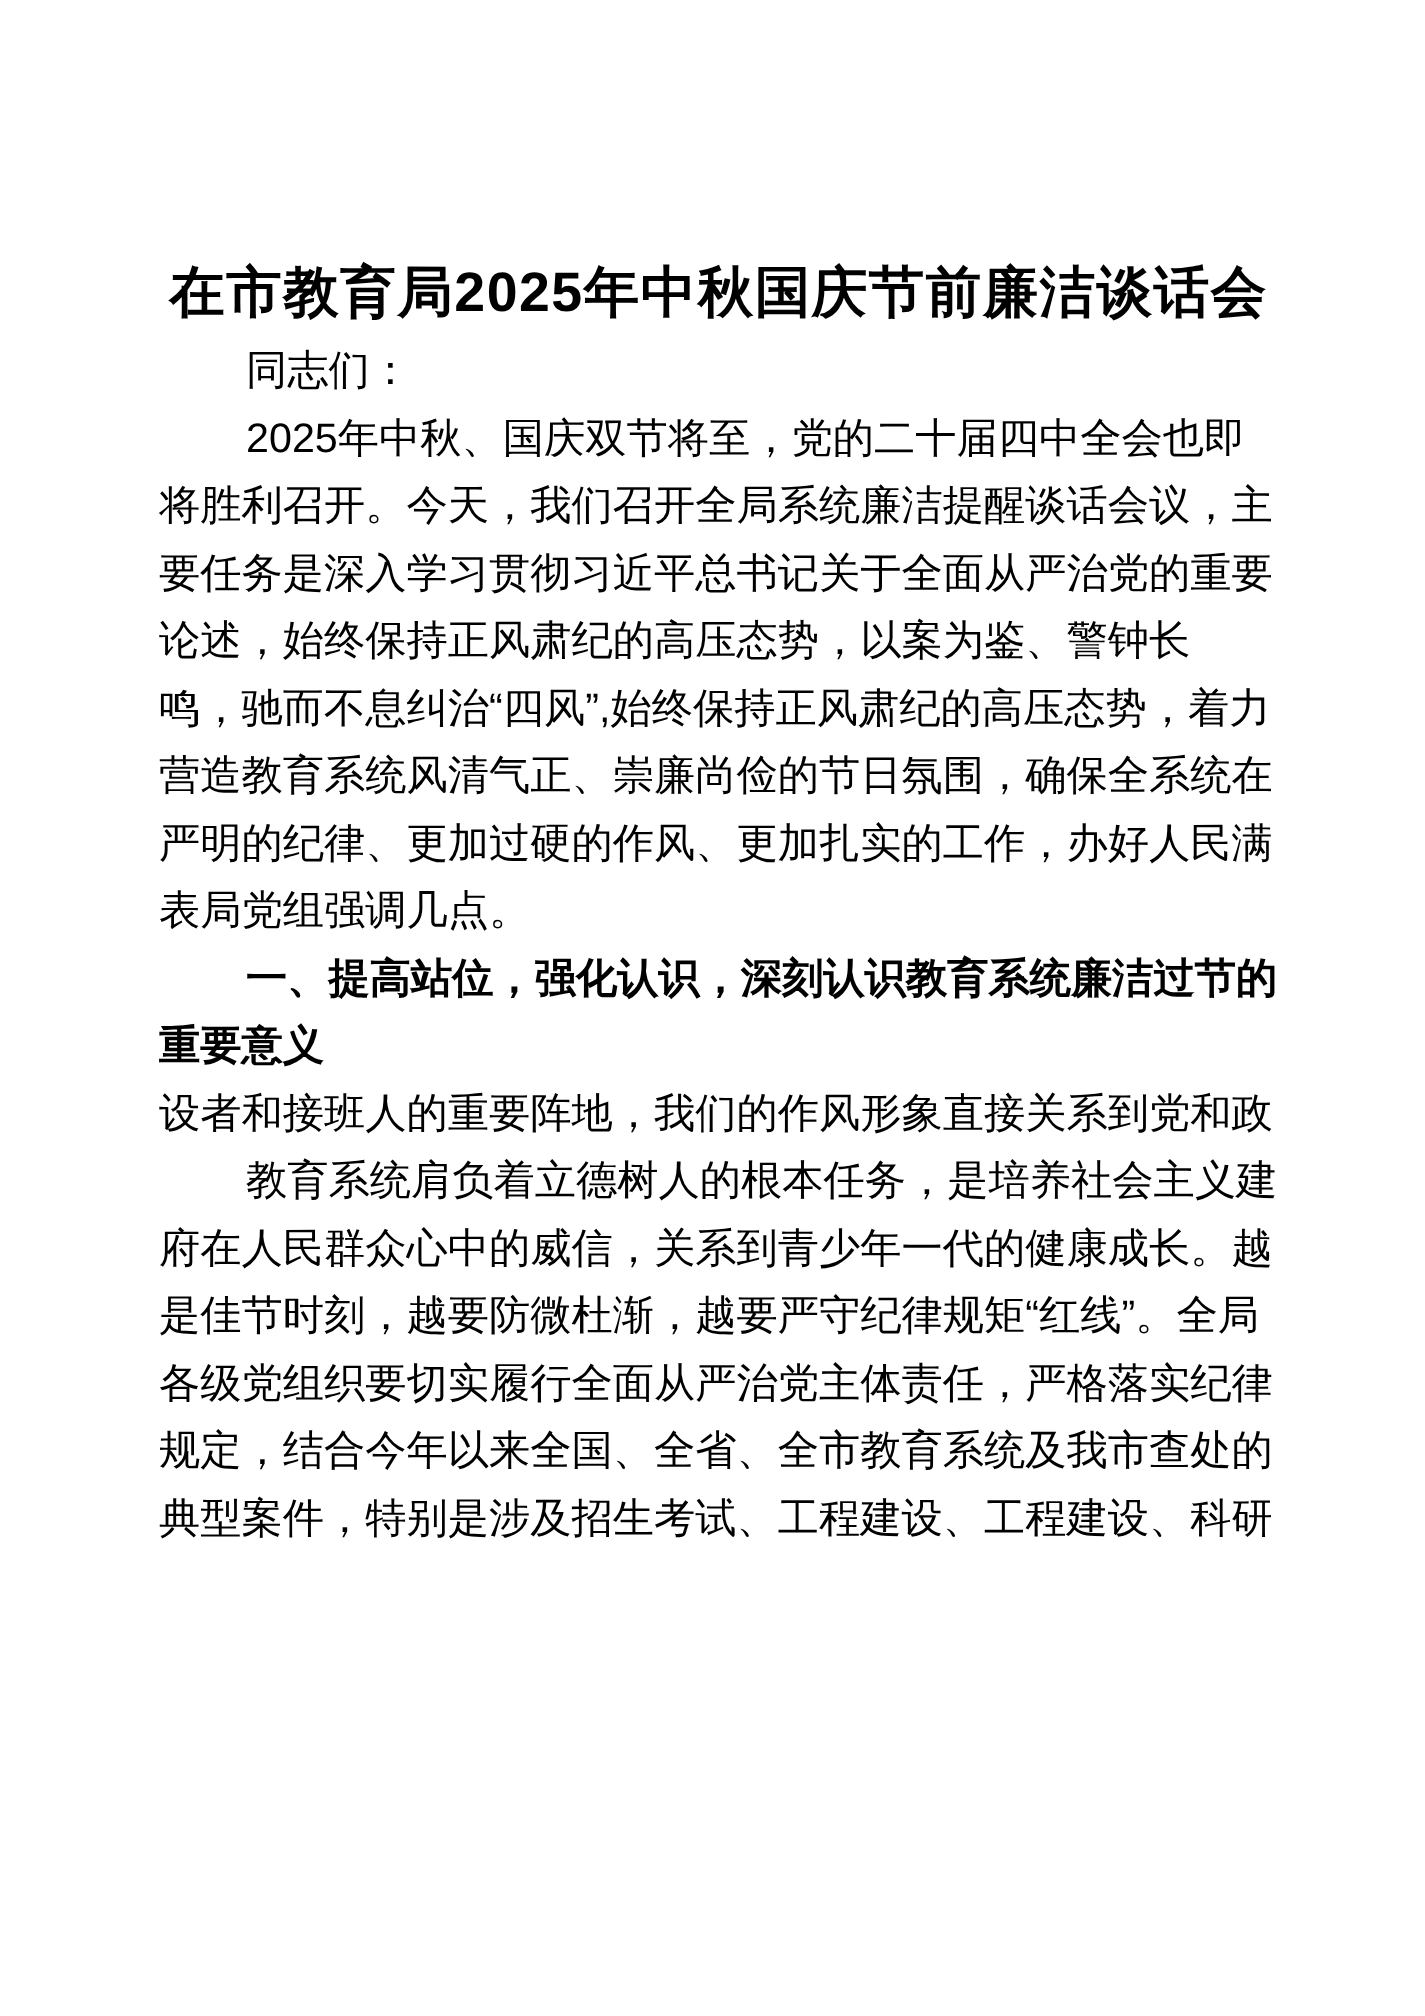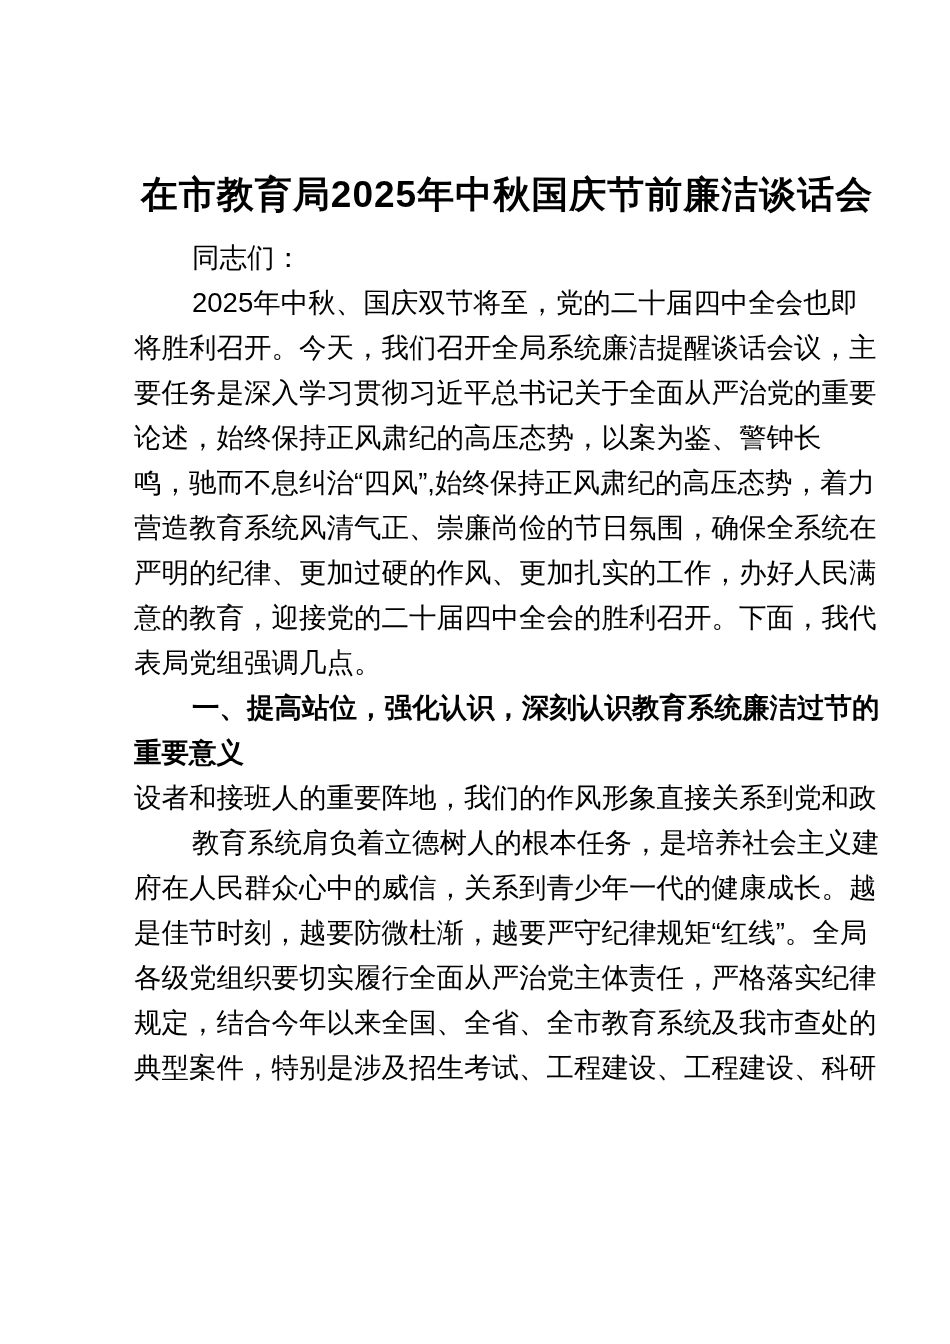--- a/index.html
+++ b/index.html
@@ -11,33 +11,33 @@
     position: relative;
     width: 950px;
     height: 1344px;
     background: #ffffff;
     color: #000000;
     font-family: "Liberation Sans", sans-serif;
     overflow: hidden;
   }
   .content {
     position: absolute;
-    left: 134px;
+    left: 106px;
     top: 171px;
     width: 746px;
   }
   .doc-title {
     font-size: 37px;
     line-height: 48px;
     font-weight: 700;
     text-align: center;
     letter-spacing: 1px;
   }
   .doc-body {
-    margin-top: 16px;
+    margin-top: 5px;
     font-size: 27.5px;
     line-height: 45px;
   }
   .para {
     margin: 0;
     padding: 0;
   }
   .line {
     white-space: nowrap;
   }
@@ -65,21 +65,20 @@
       </div>
 
       <div class="para">
         <div class="line indent">2025年中秋、国庆双节将至，党的二十届四中全会也即</div>
         <div class="line">将胜利召开。今天，我们召开全局系统廉洁提醒谈话会议，主</div>
         <div class="line">要任务是深入学习贯彻习近平总书记关于全面从严治党的重要</div>
         <div class="line">论述，始终保持正风肃纪的高压态势，以案为鉴、警钟长</div>
         <div class="line">鸣，驰而不息纠治“四风”,始终保持正风肃纪的高压态势，着力</div>
         <div class="line">营造教育系统风清气正、崇廉尚俭的节日氛围，确保全系统在</div>
         <div class="line">严明的纪律、更加过硬的作风、更加扎实的工作，办好人民满</div>
-        <div class="line">意的教育，迎接党的二十届四中全会的胜利召开。下面，我代</div>
         <div class="line">表局党组强调几点。</div>
       </div>
 
       <div class="para heading">
         <div class="line indent">一、提高站位，强化认识，深刻认识教育系统廉洁过节的</div>
         <div class="line">重要意义</div>
       </div>
 
       <div class="para">
         <div class="line">设者和接班人的重要阵地，我们的作风形象直接关系到党和政</div>

